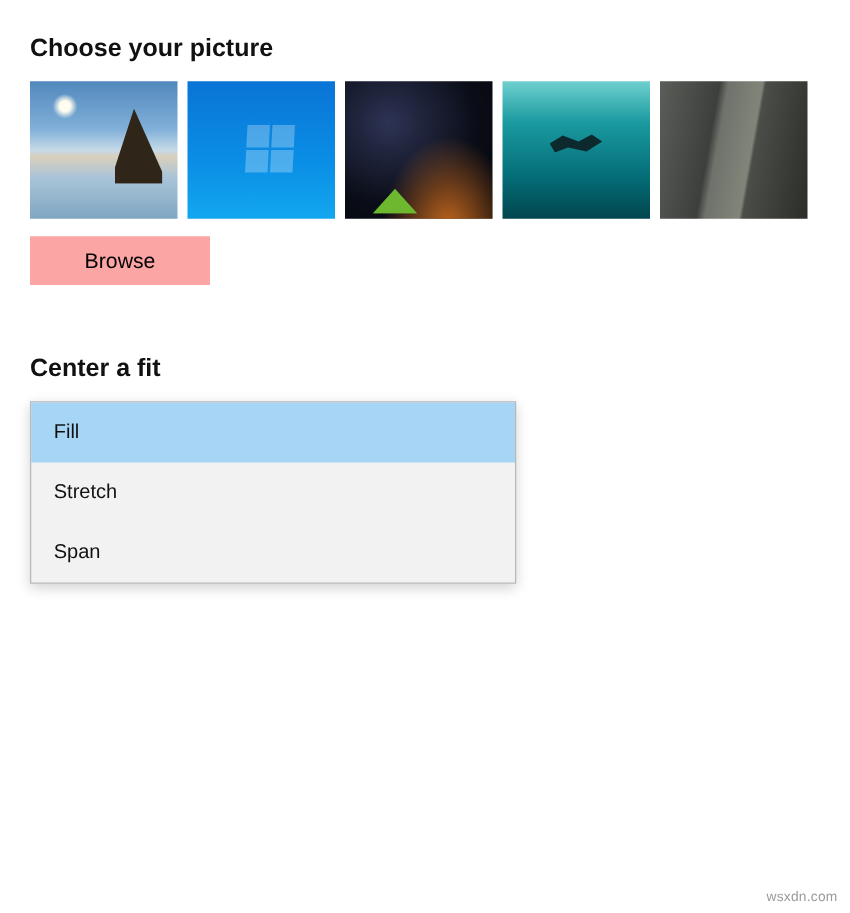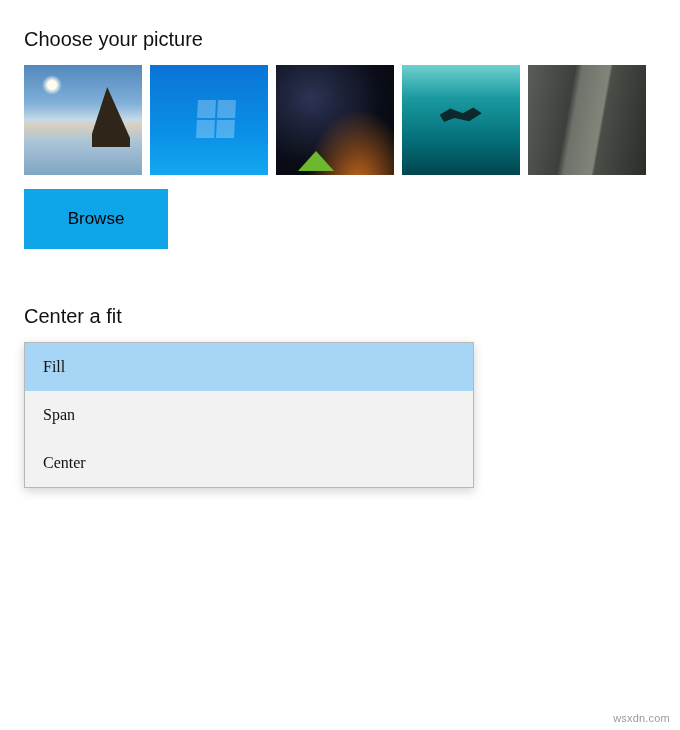--- a/index.html
+++ b/index.html
@@ -6,21 +6,21 @@
     body {
       font-family: "Segoe UI", -apple-system, sans-serif;
       background: #ffffff;
       width: 680px;
       height: 730px;
       padding: 28px 24px;
       color: #000;
     }
     .section-title {
       font-size: 20px;
-      font-weight: 400;
+      font-weight: 700;
       margin-bottom: 14px;
       color: #111;
     }
     .thumb-row {
       display: flex;
       gap: 8px;
       margin-bottom: 14px;
     }
     .thumb {
       width: 118px;
@@ -96,37 +96,36 @@
       width:42px; height:16px;
       background:#0c2a2d;
       clip-path: polygon(0 50%, 25% 10%, 55% 40%, 80% 5%, 100% 40%, 70% 90%, 35% 70%, 10% 95%);
     }
     
     .thumb.cliff {
       background: linear-gradient(100deg,#5a5d58 0%,#3c3f3b 35%,#6f726b 40%,#818579 60%,#4a4d48 62%,#2b2d29 100%);
     }
     .browse-btn {
       width: 144px;
-      height: 60px;
-      background: #0ea5e9;
+      height: 39px;
+      background: #fca5a5;
       border: none;
       font-size: 17px;
       font-family: inherit;
       color: #000;
       cursor: pointer;
       text-align: center;
     }
     .fit-section { margin-top: 56px; }
     .dropdown {
-      width: 450px;
+      width: 389px;
       border: 1px solid #b8b8b8;
       background: #f2f2f2;
       box-shadow: 0 3px 10px rgba(0,0,0,.18);
       margin-top: 6px;
-      font-family: Liberation Serif, serif;
     }
     .dropdown-item {
       padding: 15px 18px;
       font-size: 16px;
       cursor: pointer;
       color: #111;
     }
     .dropdown-item.selected {
       background: #a7d5f6;
     }
@@ -151,18 +150,18 @@
     <div class="thumb underwater"></div>
     <div class="thumb cliff"></div>
   </div>
   <button class="browse-btn">Browse</button>
 </div>
 
 <div class="fit-section">
   <div class="section-title">Center a fit</div>
   <div class="dropdown">
     <div class="dropdown-item selected">Fill</div>
+    <div class="dropdown-item">Stretch</div>
     <div class="dropdown-item">Span</div>
-    <div class="dropdown-item">Center</div>
   </div>
 </div>
 
 <div class="watermark">wsxdn.com</div>
 
 </body></html>

